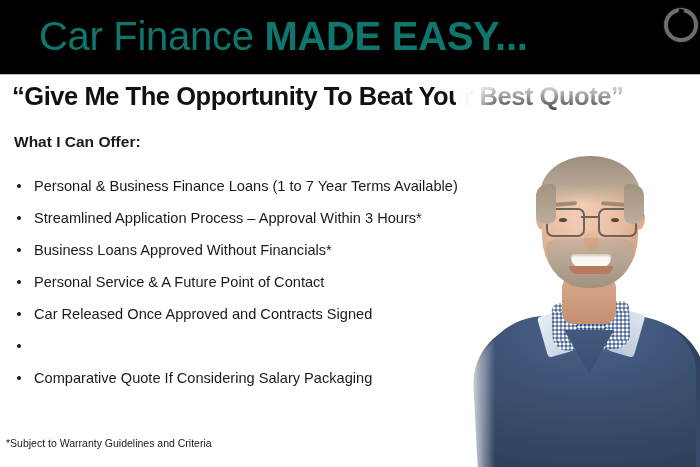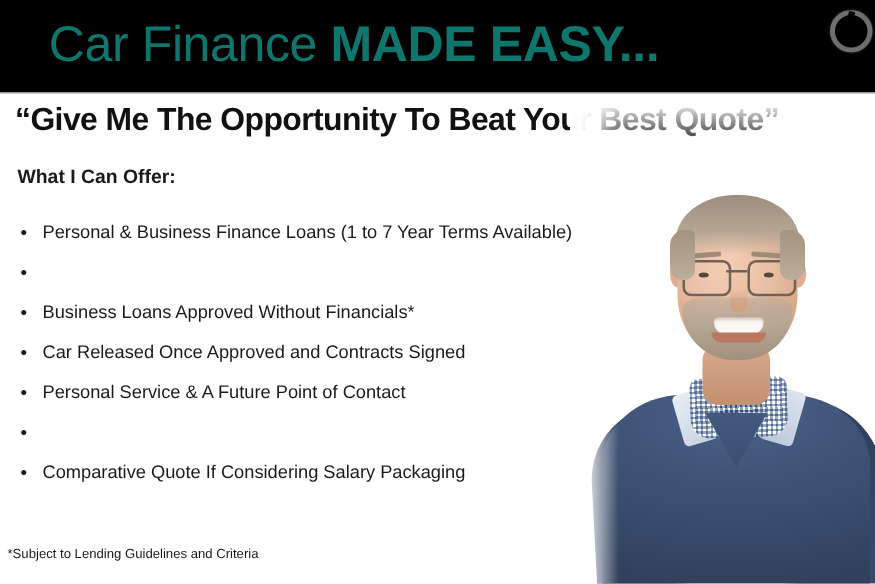--- a/index.html
+++ b/index.html
@@ -446,25 +446,25 @@
     <div class="ph-glass-bridge"></div>
     <div class="ph-glass-arm"></div>
     <div class="ph-hair"></div>
     <div class="ph-hair-side-l"></div>
     <div class="ph-hair-side-r"></div>
     <div class="ph-fade"></div>
   </div>
 
   <ul class="offer-list">
     <li><span class="bullet-dot"></span><span>Personal &amp; Business Finance Loans (1 to 7 Year Terms Available)</span></li>
-    <li><span class="bullet-dot"></span></li>
+    <li><span class="bullet-dot"></span><span>Streamlined Application Process – Approval Within 3 Hours*</span></li>
     <li><span class="bullet-dot"></span><span>Business Loans Approved Without Financials*</span></li>
+    <li><span class="bullet-dot"></span><span>Personal Service &amp; A Future Point of Contact</span></li>
     <li><span class="bullet-dot"></span><span>Car Released Once Approved and Contracts Signed</span></li>
-    <li><span class="bullet-dot"></span><span>Personal Service &amp; A Future Point of Contact</span></li>
     <li><span class="bullet-dot"></span></li>
     <li><span class="bullet-dot"></span><span>Comparative Quote If Considering Salary Packaging</span></li>
   </ul>
 
-  <div class="footnote">*Subject to Lending Guidelines and Criteria</div>
+  <div class="footnote">*Subject to Warranty Guidelines and Criteria</div>
 
   <div class="watermark wm-bottom"></div>
 
 </div>
 
 </body></html>

